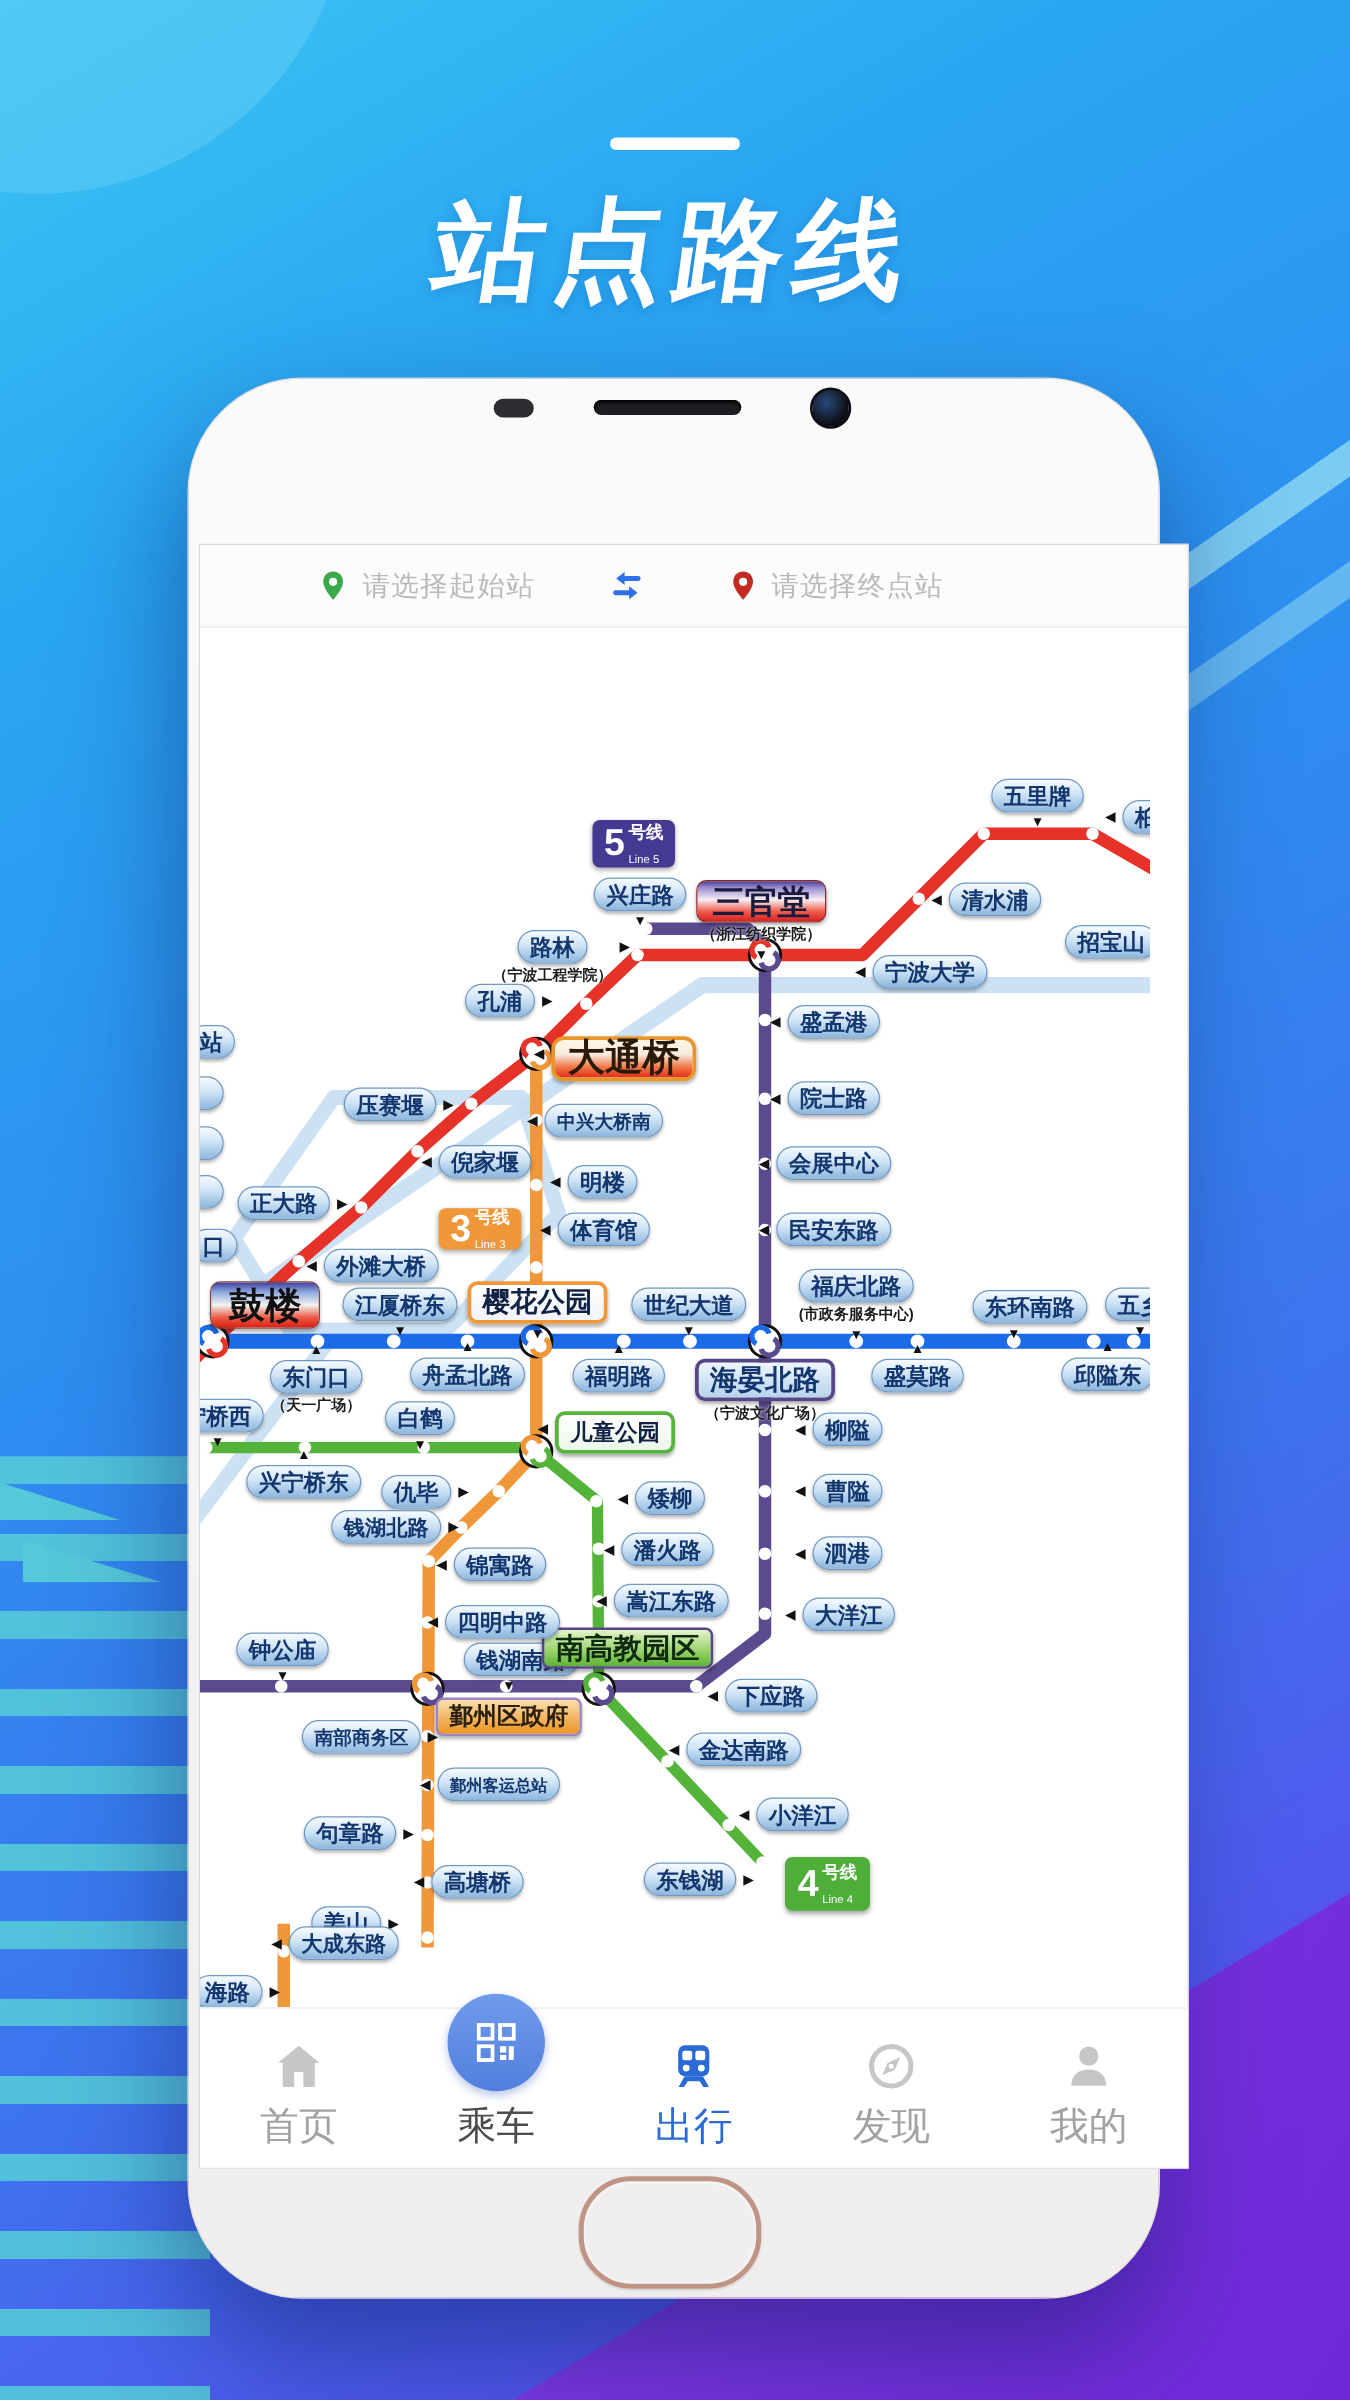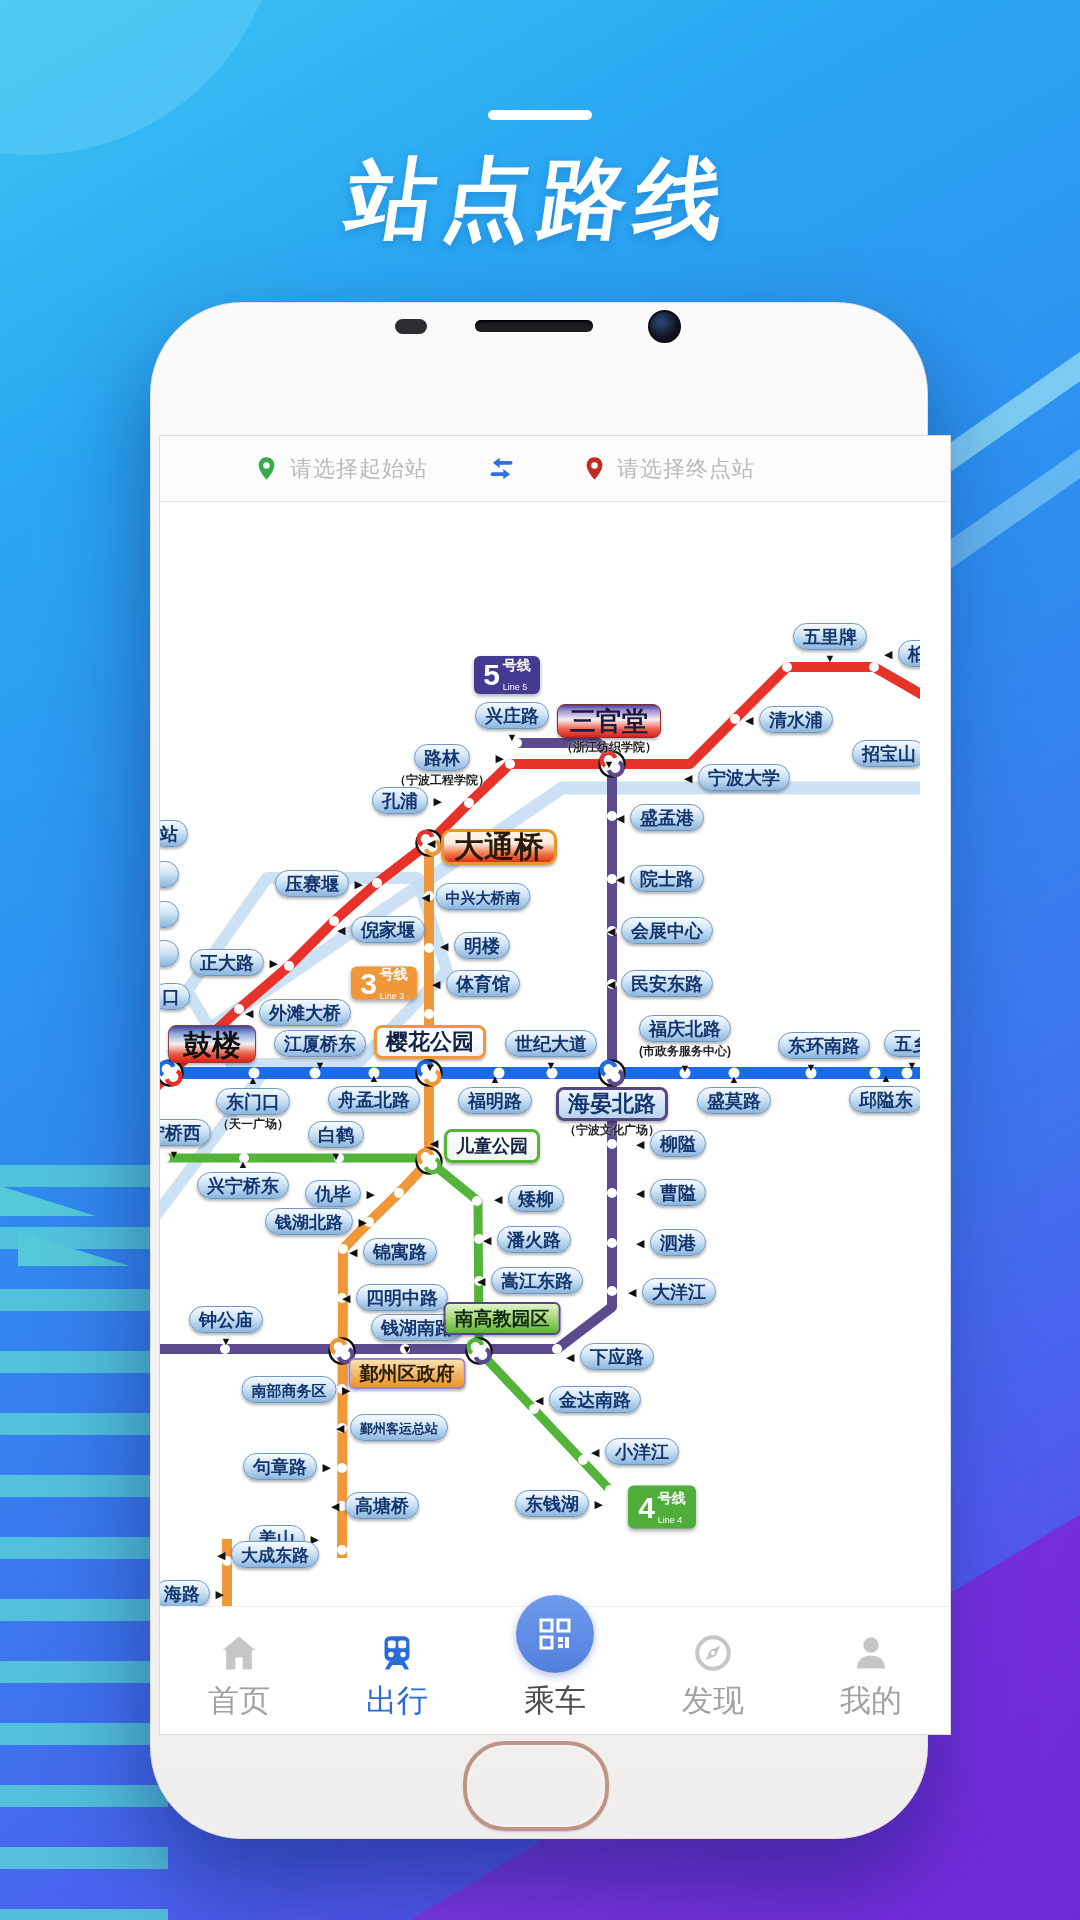--- a/index.html
+++ b/index.html
@@ -62,21 +62,21 @@
   .datong .pill{font-size:30px;height:36px;line-height:30px;padding:0 10px;border-radius:10px;color:#2a1a0a;
     background:linear-gradient(180deg,#fff6e6 0%,#f8ece0 38%,#f07848 72%,#e03018 100%);border:3px solid #e8962a;}
   .gulou .pill{font-size:29px;height:38px;line-height:38px;padding:0 14px;border-radius:8px;color:#101010;
     background:linear-gradient(180deg,#40429f 0%,#8faade 22%,#f2f2f2 50%,#ea5a42 78%,#dd1f14 100%);border:1px solid #884444;}
   .oborder .pill{font-size:22px;height:34px;line-height:28px;border:3px solid #f0973a;border-radius:8px;color:#112244;
     background:linear-gradient(180deg,#ffffff,#f0f4f8);}
   .pborder .pill{font-size:22px;height:34px;line-height:28px;border:3px solid #574685;border-radius:8px;
     background:linear-gradient(180deg,#eef6fd,#b6d3ec);}
   .gborder .pill{font-size:18px;height:34px;line-height:28px;border:3px solid #56b43c;border-radius:8px;color:#112244;
     background:linear-gradient(180deg,#ffffff,#eef6ea);}
-  .ngreen .pill{font-size:19px;height:33px;line-height:29px;border:2px solid #574685;border-radius:6px;color:#0e2a10;
+  .ngreen .pill{font-size:23px;height:33px;line-height:29px;border:2px solid #574685;border-radius:6px;color:#0e2a10;
     background:linear-gradient(180deg,#e2f4cc 0%,#9ed46e 55%,#5cb434 100%);}
   .oyin .pill{font-size:19px;height:31px;line-height:27px;border:2px solid #9a86c0;border-radius:6px;color:#2a2010;
     background:linear-gradient(180deg,#fbe0b0 0%,#f3b45c 55%,#ec9426 100%);}
   .badge{position:absolute;transform:translate(-50%,-50%);z-index:3;display:flex;align-items:center;justify-content:center;
     color:#fff;border-radius:6px;box-shadow:0 2px 4px rgba(0,0,0,.35);gap:3px;}
   .badge .num{font-size:30px;font-weight:700;line-height:1;}
   .badge .col{display:flex;flex-direction:column;align-items:flex-start;line-height:1;gap:11px;}
   .badge .unit{font-size:14px;font-weight:700;}
   .badge .eng{font-size:9px;}
   
@@ -331,47 +331,47 @@
           </div>
         </div>
 
       <div class="tabbar">
         <div class="tab">
           <svg viewBox="0 0 24 24">
             <path d="M12 3 L21 10.5 H19 V21 H14 V14.5 H10 V21 H5 V10.5 H3 Z" fill="#c6c6c6"></path>
           </svg>
           <span class="tab-label">首页</span>
         </div>
-        <div class="tab active">
-          <svg viewBox="0 0 24 24">
-            <rect x="5.2" y="2.8" width="13.6" height="13.6" rx="3" fill="#2b6bd7"></rect>
-            <rect x="7" y="5.2" width="4.3" height="4.2" rx="1" fill="#ffffff"></rect>
-            <rect x="12.7" y="5.2" width="4.3" height="4.2" rx="1" fill="#ffffff"></rect>
-            <circle cx="8.7" cy="12.8" r="1.5" fill="#ffffff"></circle>
-            <circle cx="15.3" cy="12.8" r="1.5" fill="#ffffff"></circle>
-            <path d="M8 16.4 L5.4 21 H7.8 L9.4 18.5 H14.6 L16.2 21 H18.6 L16 16.4 Z" fill="#2b6bd7"></path>
-          </svg>
-          <span class="tab-label">出行</span>
-        </div>
         <div class="tab center">
           <div class="qr-circle">
             <svg viewBox="0 0 44 44">
               <g fill="none" stroke="#ffffff" stroke-width="3">
                 <rect x="8" y="8" width="11" height="11"></rect>
                 <rect x="25" y="8" width="11" height="11"></rect>
                 <rect x="8" y="25" width="11" height="11"></rect>
               </g>
               <rect x="25" y="25" width="5" height="5" fill="#ffffff"></rect>
               <rect x="32" y="25" width="4" height="11" fill="#ffffff"></rect>
               <rect x="25" y="32" width="5" height="4" fill="#ffffff"></rect>
             </svg>
           </div>
           <span class="spacer"></span>
           <span class="tab-label">乘车</span>
         </div>
+        <div class="tab active">
+          <svg viewBox="0 0 24 24">
+            <rect x="5.2" y="2.8" width="13.6" height="13.6" rx="3" fill="#2b6bd7"></rect>
+            <rect x="7" y="5.2" width="4.3" height="4.2" rx="1" fill="#ffffff"></rect>
+            <rect x="12.7" y="5.2" width="4.3" height="4.2" rx="1" fill="#ffffff"></rect>
+            <circle cx="8.7" cy="12.8" r="1.5" fill="#ffffff"></circle>
+            <circle cx="15.3" cy="12.8" r="1.5" fill="#ffffff"></circle>
+            <path d="M8 16.4 L5.4 21 H7.8 L9.4 18.5 H14.6 L16.2 21 H18.6 L16 16.4 Z" fill="#2b6bd7"></path>
+          </svg>
+          <span class="tab-label">出行</span>
+        </div>
         <div class="tab">
           <svg viewBox="0 0 24 24">
             <circle cx="12" cy="12" r="8.6" fill="none" stroke="#c6c6c6" stroke-width="2.2"></circle>
             <path d="M12 6.4 L14.2 12 L12 17.6 L9.8 12 Z" fill="#c6c6c6" transform="rotate(45 12 12)"></path>
             <circle cx="12" cy="12" r="1.1" fill="#ffffff"></circle>
           </svg>
           <span class="tab-label">发现</span>
         </div>
         <div class="tab">
           <svg viewBox="0 0 24 24">

